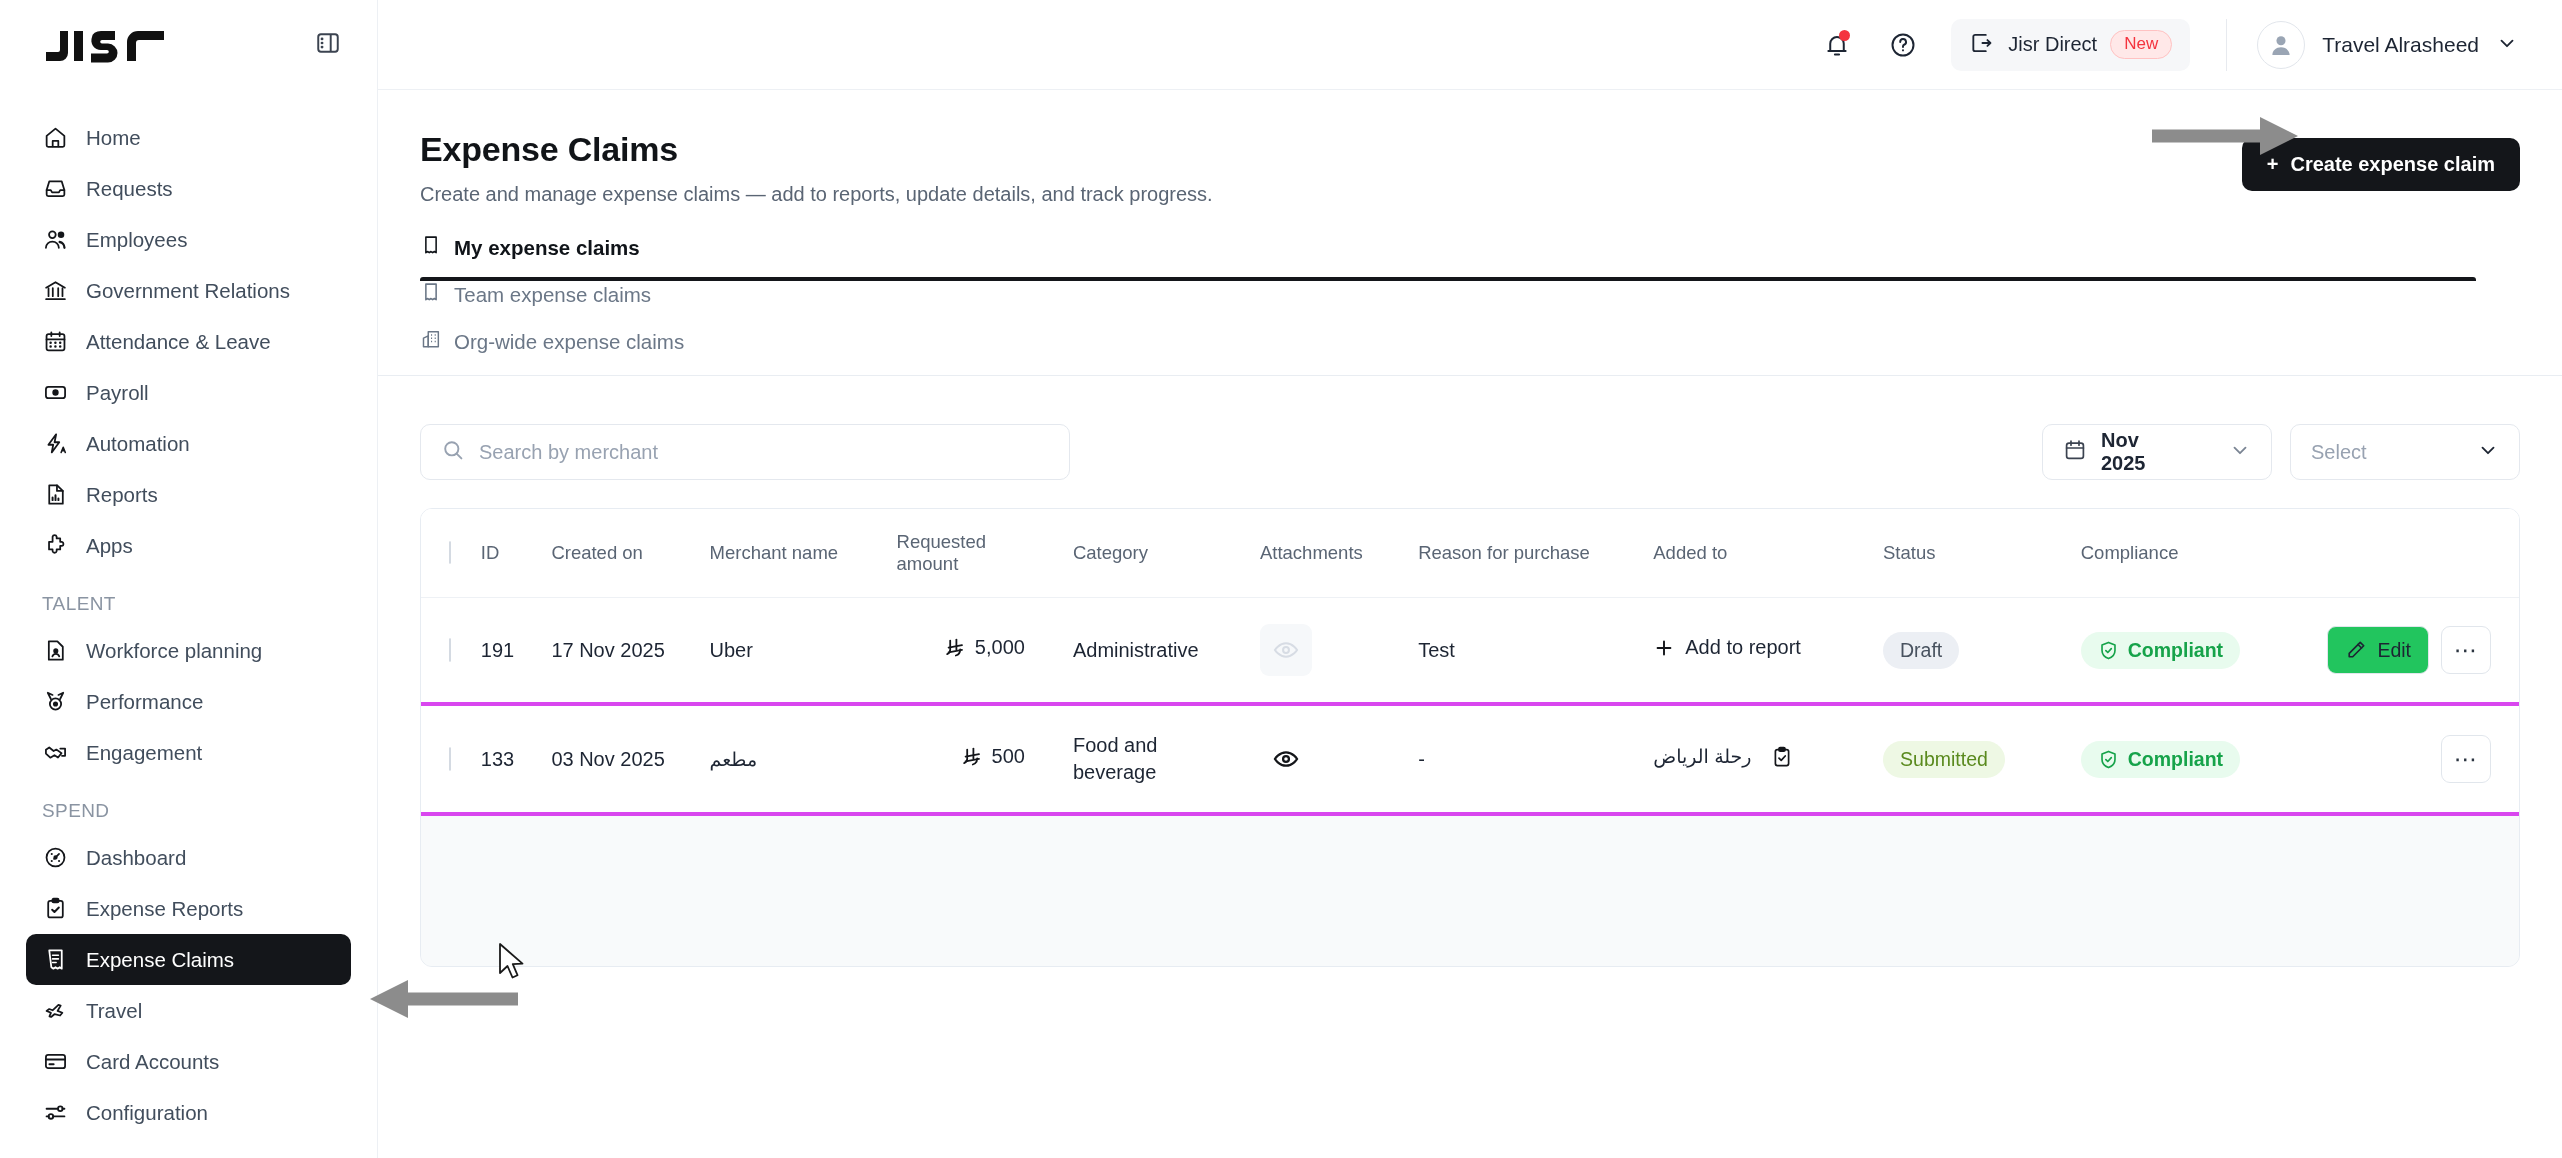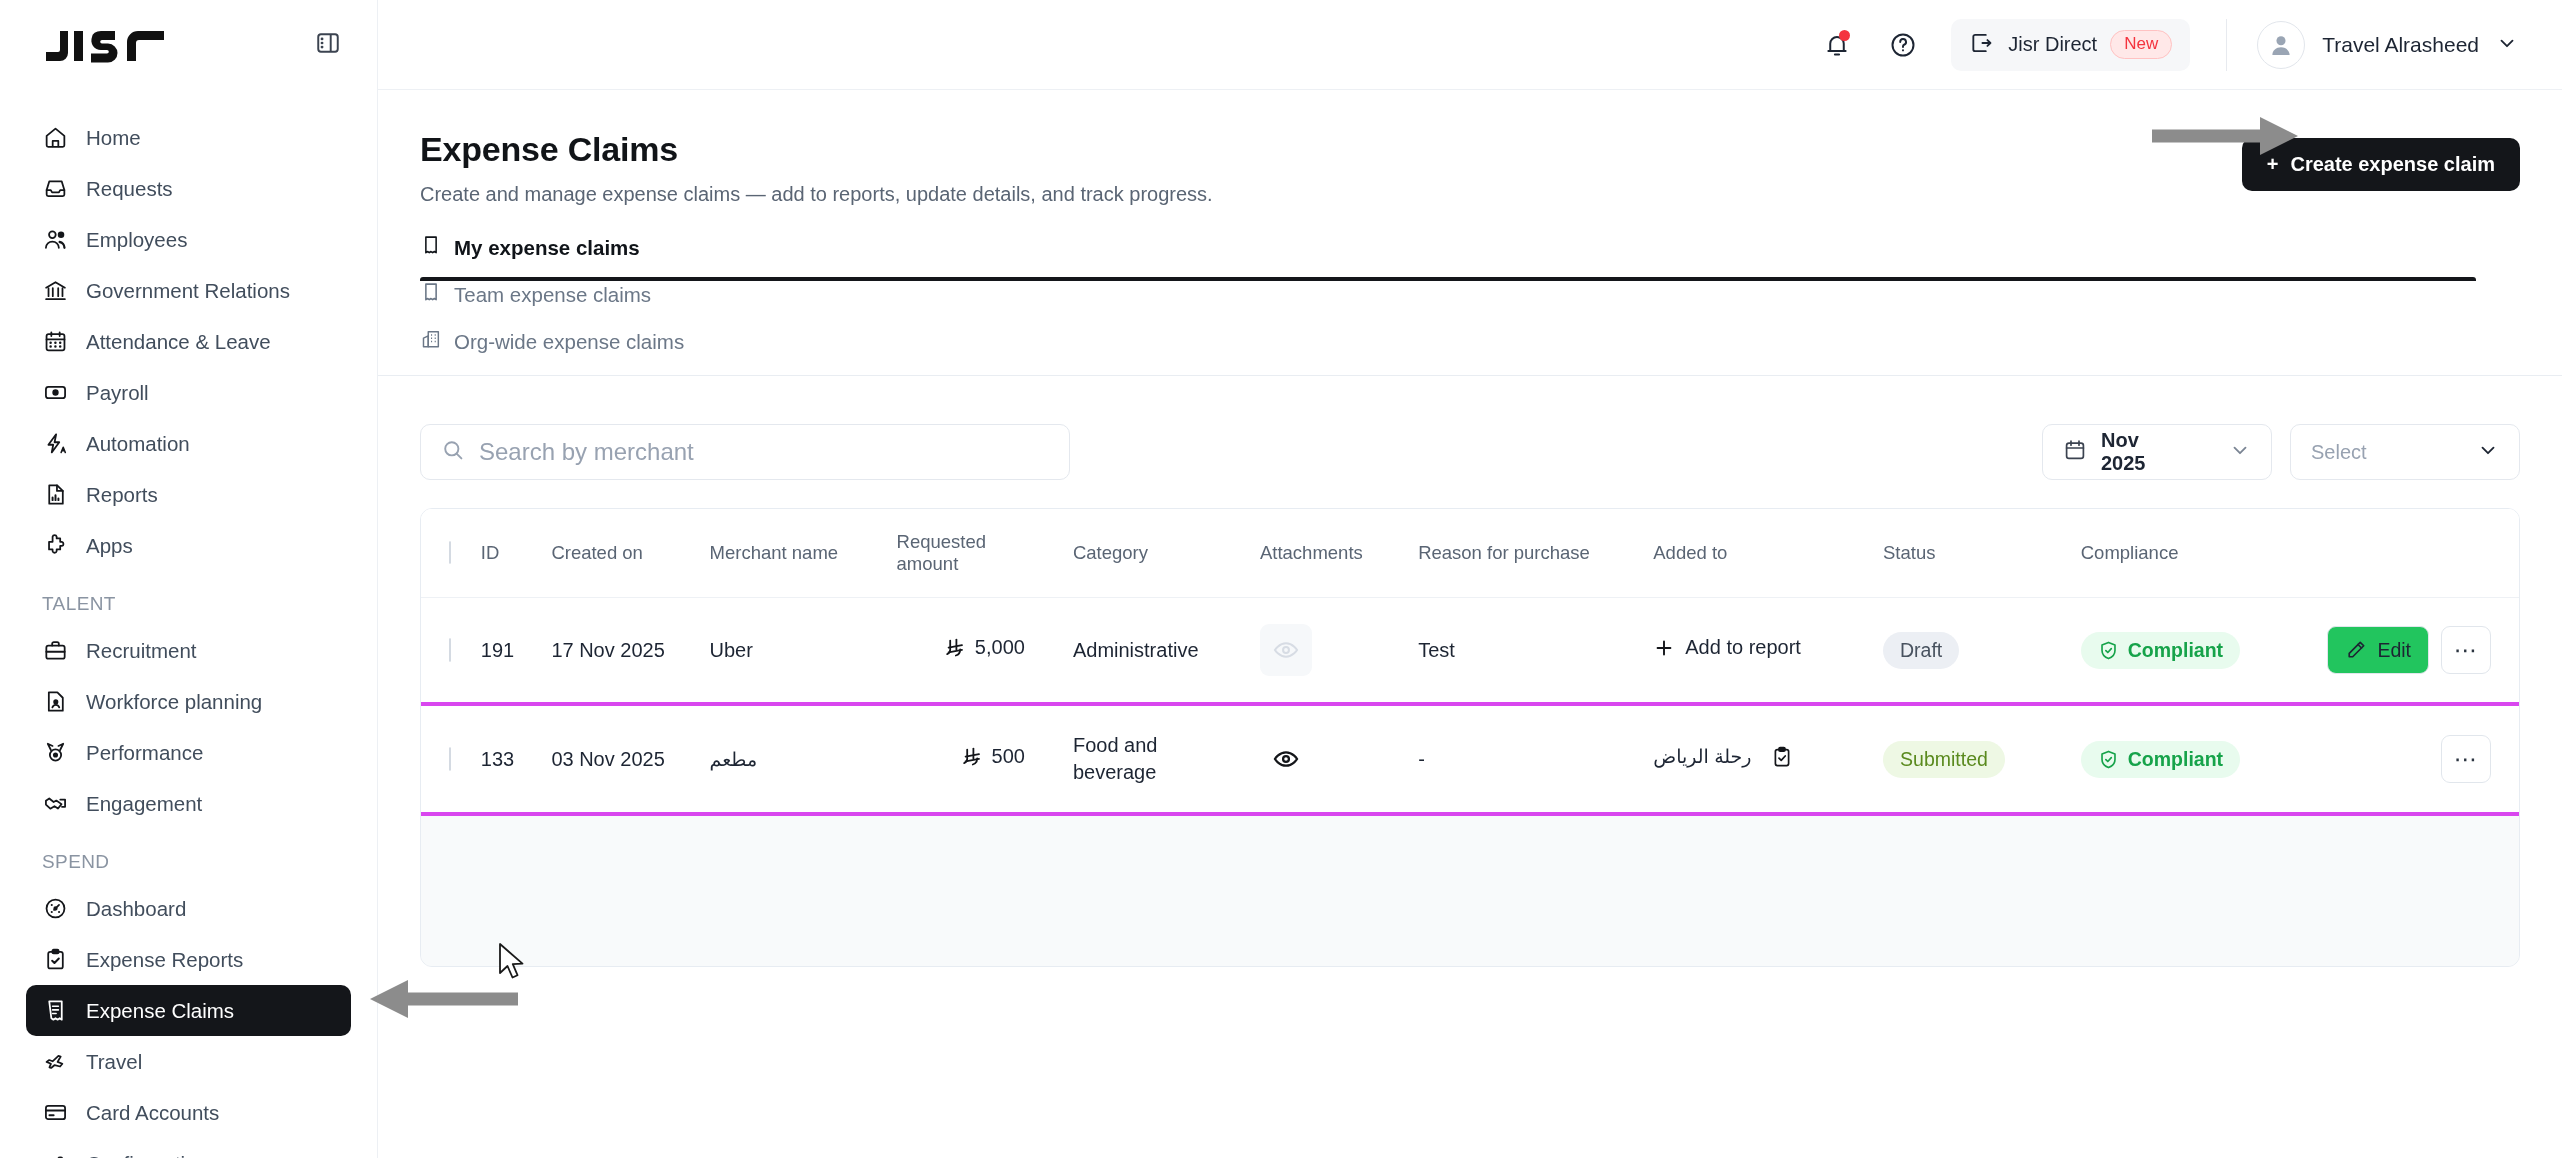--- a/index.html
+++ b/index.html
@@ -101,21 +101,21 @@
   }
   .tabs-rule { height: 1px; background: #e9edf2; margin: 0 -42px; }
 
   
   .filters { display: flex; align-items: center; justify-content: space-between; padding: 48px 0 0 0; }
   .search {
     width: 650px; height: 56px; border: 1px solid #e4e8ee; border-radius: 10px;
     display:flex; align-items:center; gap: 14px; padding: 0 20px; background:#fff;
   }
   .search input {
-    border:none; outline:none; font-size: 24px; color:#1d2533; width: 100%;
+    border:none; outline:none; font-size: 20px; color:#1d2533; width: 100%;
     font-family: "Liberation Sans", sans-serif; background: transparent;
   }
   .search input::placeholder { color: #98a2b1; }
   .filter-right { display:flex; gap: 18px; }
   .select {
     height: 56px; border: 1px solid #e4e8ee; border-radius: 10px; background:#fff;
     display:flex; align-items:center; padding: 0 20px; gap: 14px; cursor: pointer;
   }
   .select .val { font-size: 20px; color:#1d2533; font-weight: 600; }
   .select .ph { font-size: 20px; color:#98a2b1; }
@@ -305,30 +305,20 @@
         <span class="ico">
           <svg class="lico" viewBox="0 0 24 24">
               <path d="M9.2 3.6a2 2 0 0 1 3.9 0v1.6h3.4v3.3h1.6a2 2 0 0 1 0 3.9h-1.6v3.4h-3.4v1.6a2 2 0 0 1-3.9 0v-1.6H5.8V8.5h3.4z"></path>
             </svg>
         </span>
         <span>Apps</span>
       </div>
 
       <div class="nav-group">TALENT</div>
 
-      <div class="nav-item">
-        <span class="ico">
-          <svg class="lico" viewBox="0 0 24 24">
-              <rect x="3.2" y="7.3" width="17.6" height="12.6" rx="2"></rect>
-              <path d="M8.8 7.3V5.6a1.6 1.6 0 0 1 1.6-1.6h3.2a1.6 1.6 0 0 1 1.6 1.6v1.7"></path>
-              <path d="M3.2 13.2h17.6"></path>
-            </svg>
-        </span>
-        <span>Recruitment</span>
-      </div>
 
       <div class="nav-item">
         <span class="ico">
           <svg class="lico" viewBox="0 0 24 24">
               <path d="M5.6 3.2h8.2L19 8.4v12.4H5.6z"></path>
               <circle cx="12.3" cy="12.4" r="1.6" fill="#14161a"></circle>
               <path d="M9 17.6c.6-1.5 1.9-2.3 3.3-2.3s2.7.8 3.3 2.3"></path>
             </svg>
         </span>
         <span>Workforce planning</span>

